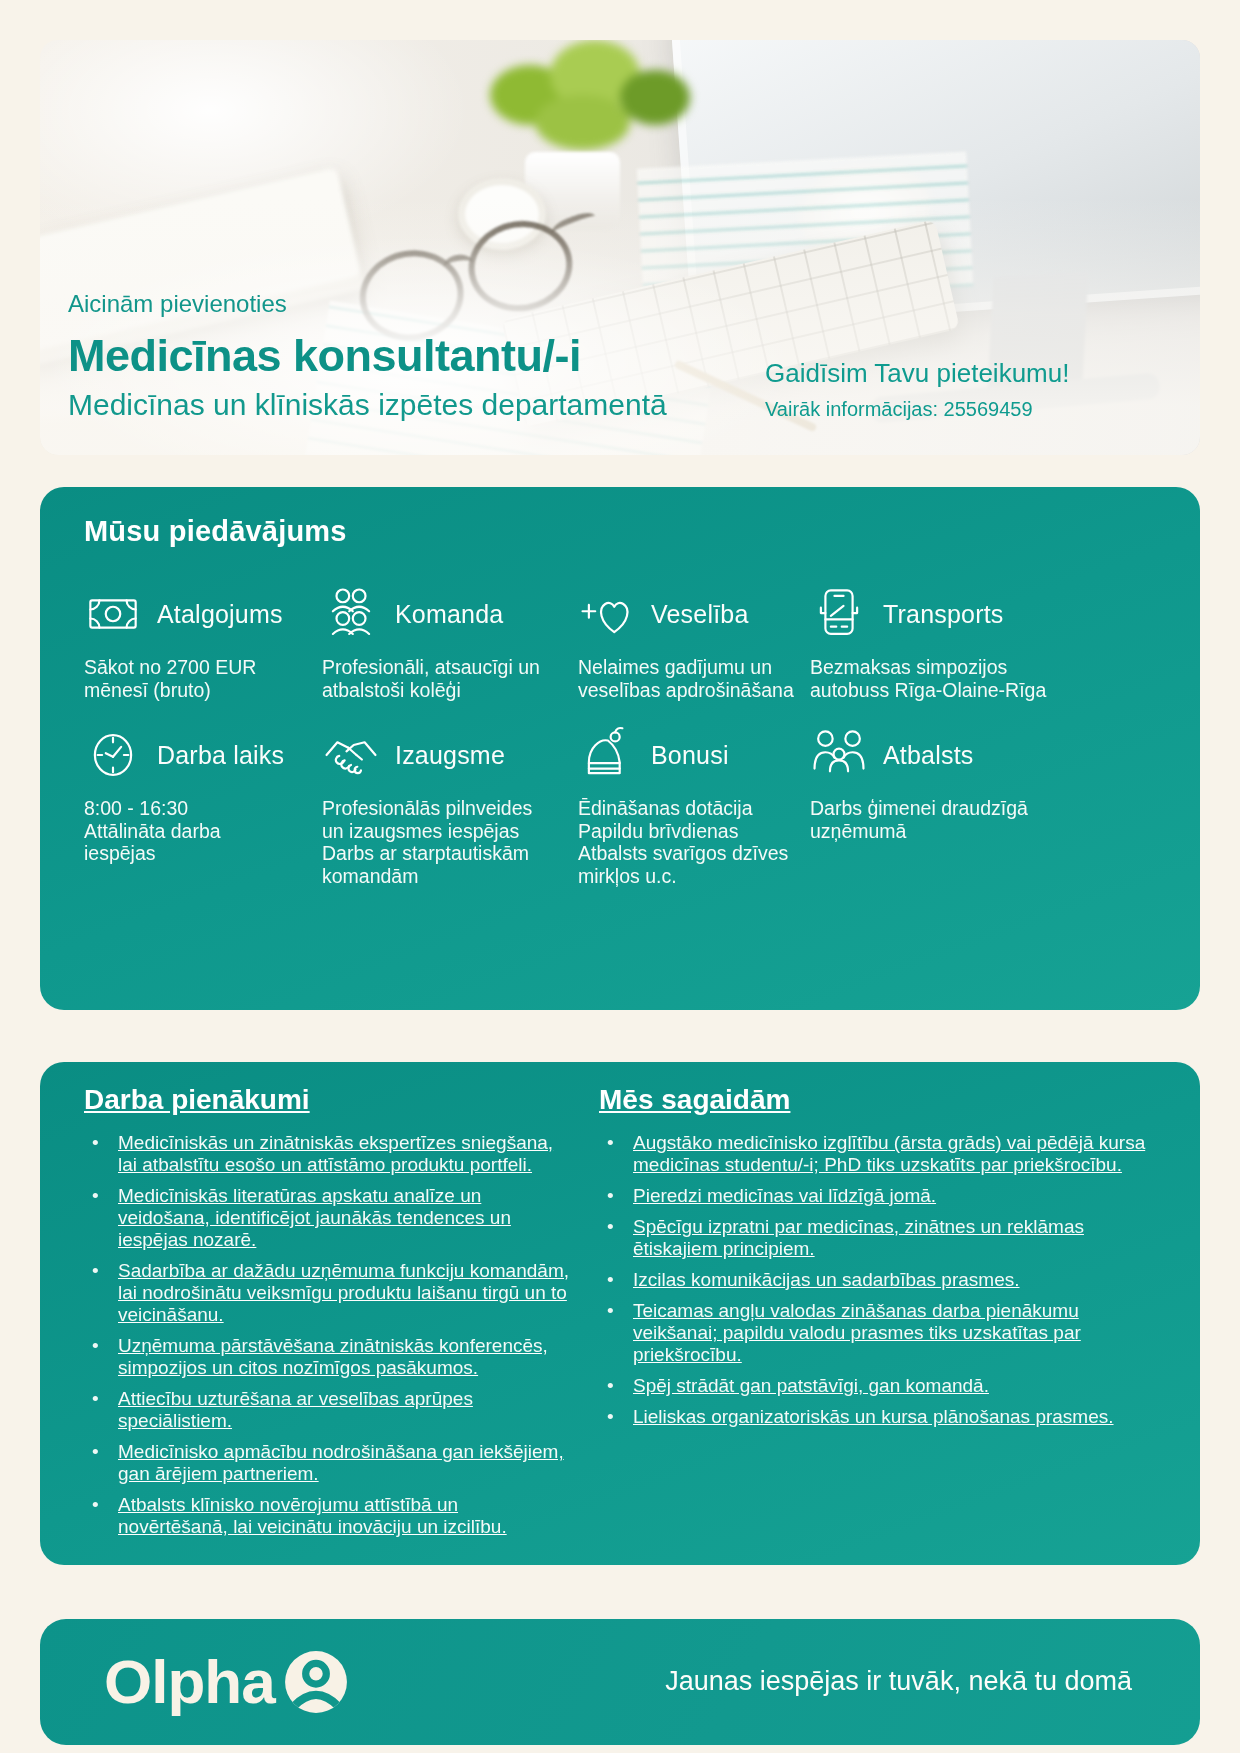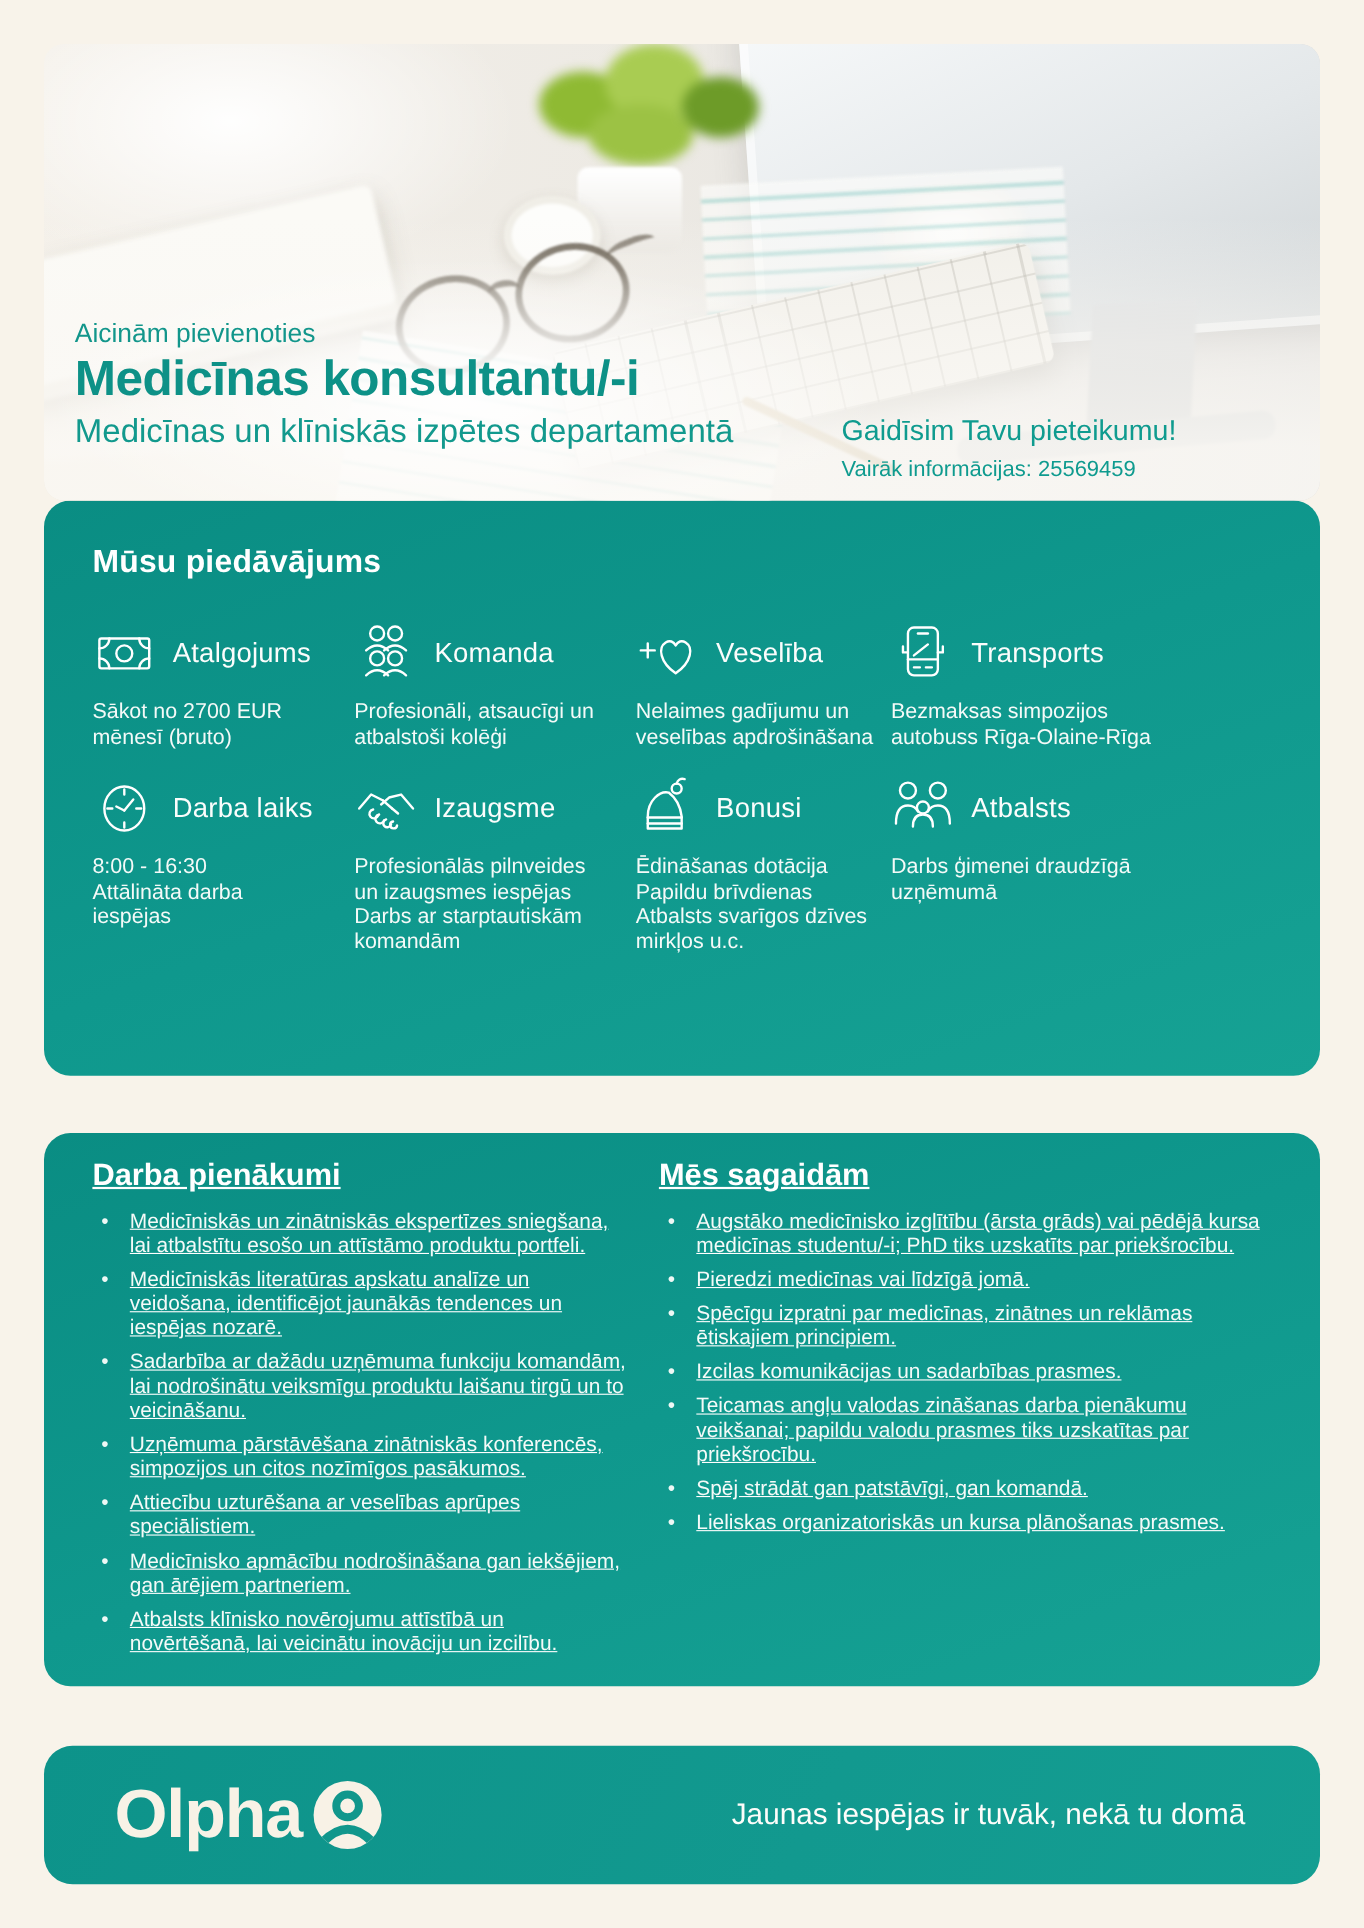--- a/index.html
+++ b/index.html
@@ -69,33 +69,33 @@
   .ph-pen{left:628px;top:352px;width:155px;height:8px;border-radius:4px;
     background:linear-gradient(90deg,#cdb78c,#a2874f);transform:rotate(25deg);filter:blur(1px);}
   .ph-fade{left:0;top:0;right:0;bottom:0;
     background:linear-gradient(180deg,rgba(250,248,244,0) 38%,rgba(250,248,244,.62) 66%,rgba(251,249,245,.85) 88%);}
   .ph-textglow{left:0px;bottom:-40px;width:760px;height:260px;
     background:radial-gradient(closest-side,rgba(255,255,255,.92),rgba(255,255,255,0));}
 
   .hero-text{left:28px;top:250px;width:700px;}
   .hero-kicker{position:static;display:block;font-size:24px;font-weight:500;color:#12968b;}
   .hero-title{position:static;display:block;font-size:45px;font-weight:700;color:#0d9187;
-    letter-spacing:-.5px;}
+    margin-top:12px;letter-spacing:-.5px;}
   .hero-sub{position:static;display:block;font-size:30px;font-weight:400;color:#12998d;margin-top:6px;}
-  .hero-cta{left:725px;top:336px;width:330px;}
+  .hero-cta{left:725px;top:318px;width:330px;}
   .cta-title{position:static;display:block;font-size:26px;font-weight:500;color:#0f9b8f;}
   .cta-info{position:static;display:block;font-size:20px;font-weight:400;color:#0f9b8f;margin-top:9px;}
 
   
   .card{
     border-radius:24px;
     background:linear-gradient(160deg,#0a8d83 0%,#0f988d 50%,#16a294 100%);
     box-sizing:border-box;
   }
-  .card-offer{min-height:523px;padding:40px 44px 40px 44px;}
+  .card-offer{margin-top:32px;min-height:523px;padding:28px 44px 40px 44px;}
   .card-h{font-size:29px;font-weight:700;color:#ffffff;letter-spacing:.2px;}
   .offer-grid{margin-top:36px;display:grid;grid-template-columns:238px 256px 232px auto;
     column-gap:0;row-gap:24px;}
   .benefit-head{display:flex;align-items:center;gap:15px;min-height:60px;}
   .benefit-head svg{flex:0 0 auto;}
   .benefit-label{font-size:25px;font-weight:400;color:#fbfdfc;letter-spacing:.2px;}
   .benefit-desc{margin-top:12px;font-size:19.5px;line-height:1.16;color:#f4faf8;
     white-space:pre-line;padding-right:14px;}
 
   .card-lists{margin-top:52px;padding:22px 44px 26px 44px;}

